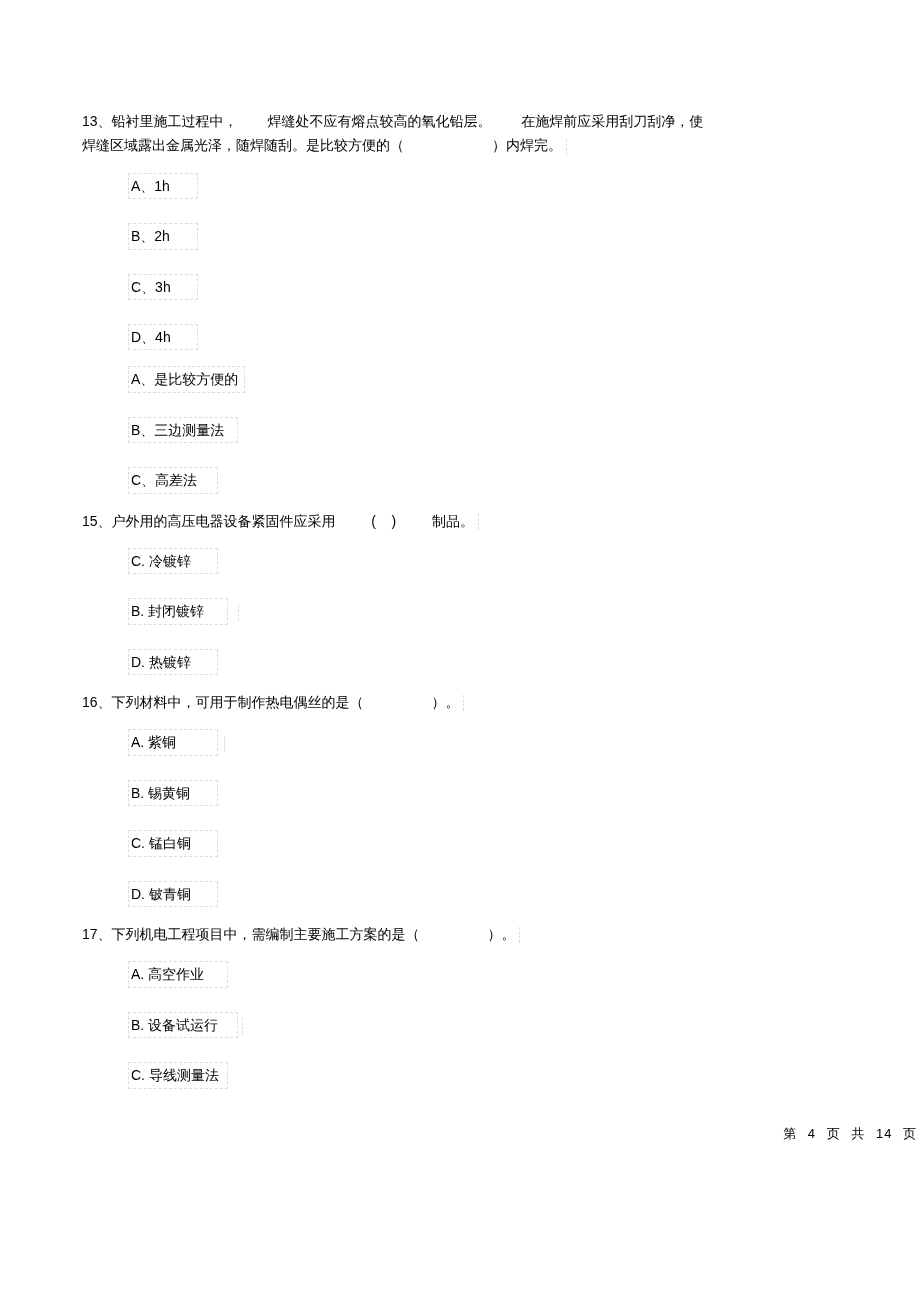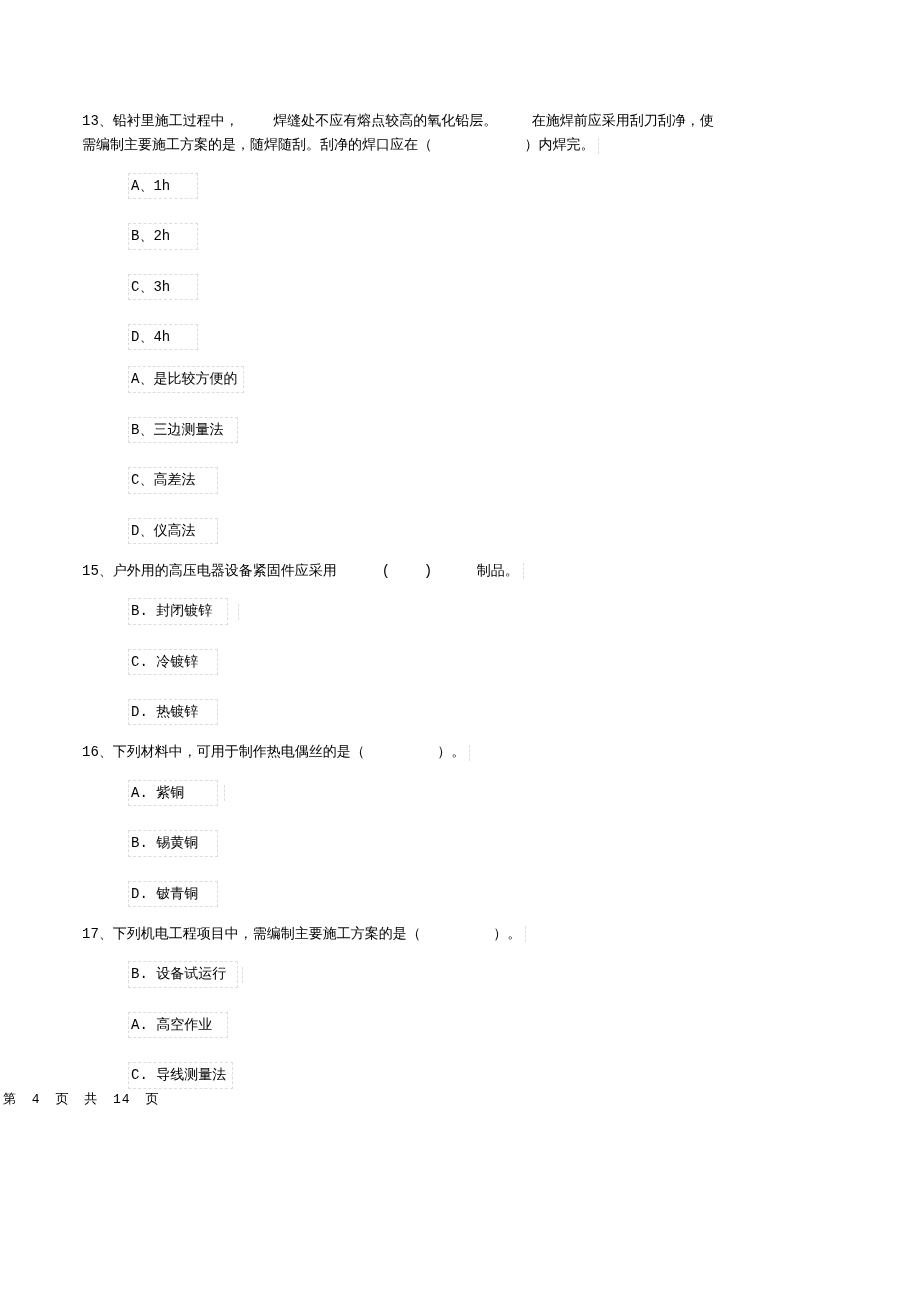--- a/index.html
+++ b/index.html
@@ -10,21 +10,20 @@
     font-size: 14px;
     color: #000;
     width: 920px;
   }
   .page {
     width: 920px;
     padding: 110px 80px 40px 80px;
     box-sizing: border-box;
     position: relative;
     line-height: 1.6;
-    font-family: Liberation Mono, monospace;
   }
   .question {
     margin-bottom: 6px;
   }
   .q-stem {
     margin-bottom: 16px;
   }
   .q-stem .seg {
     display: inline;
     padding: 0 2px;
@@ -67,24 +66,24 @@
     display: block;
     margin-bottom: 2px;
   }
   .q15 .q-stem .seg,
   .q16 .q-stem .seg,
   .q17 .q-stem .seg {
     display: inline-block;
   }
   .footer {
     position: absolute;
-    bottom: 34px;
+    bottom: 0;
     left: 0;
     width: 920px;
-    text-align: left;
+    text-align: right;
     font-size: 13px;
     letter-spacing: 1px;
   }
   .footer span {
     margin: 0 3px;
   }
   .ws {
     white-space: pre;
   }
   
@@ -106,76 +105,76 @@
 <div class="page">
 
   <div class="question q13">
     <div class="q-stem">
       <span class="stem-row">
         <span class="seg box-plain">13、铅衬里施工过程中，</span><span class="spacer-mid"></span>
         <span class="seg box-plain">焊缝处不应有熔点较高的氧化铅层。</span><span class="spacer-mid"></span>
         <span class="seg box-plain">在施焊前应采用刮刀刮净，使</span>
       </span>
       <span class="stem-row">
-        <span class="seg box-plain">需编制主要施工方案的是，随焊随刮。刮净的焊口应在（</span><span class="spacer-gap"></span>
+        <span class="seg box-plain">焊缝区域露出金属光泽，随焊随刮。是比较方便的（</span><span class="spacer-gap"></span>
         <span class="seg box-plain">）内焊完。</span><span class="short-sep"></span>
       </span>
     </div>
     <div class="options">
       <div class="option"><span class="box w-70">A、1h</span></div>
       <div class="option"><span class="box w-70">B、2h</span></div>
       <div class="option"><span class="box w-70">C、3h</span></div>
       <div class="option"><span class="box w-70">D、4h</span></div>
     </div>
   </div>
 
   <div class="question q14">
     <div class="options">
       <div class="option"><span class="box w-110">A、是比较方便的</span></div>
       <div class="option"><span class="box w-110">B、三边测量法</span></div>
       <div class="option"><span class="box w-90">C、高差法</span></div>
-      <div class="option"><span class="box w-90">D、仪高法</span></div>
     </div>
   </div>
 
   <div class="question q15">
     <div class="q-stem">
       <span class="seg box-plain">15、户外用的高压电器设备紧固件应采用</span>
       <span style="display:inline-block; width:24px;"></span>
       <span class="seg box-plain ws">(    )</span>
       <span style="display:inline-block; width:24px;"></span>
       <span class="seg box-plain">制品。</span><span class="short-sep"></span>
     </div>
     <div class="options">
+      <div class="option"><span class="box w-90">C. 冷镀锌</span></div>
       <div class="option"><span class="box w-100">B. 封闭镀锌</span><span class="short-sep" style="margin-left:10px;"></span></div>
-      <div class="option"><span class="box w-90">C. 冷镀锌</span></div>
       <div class="option"><span class="box w-90">D. 热镀锌</span></div>
     </div>
   </div>
 
   <div class="question q16">
     <div class="q-stem">
       <span class="seg box-plain">16、下列材料中，可用于制作热电偶丝的是（</span><span class="spacer-gap-small"></span>
       <span class="seg box-plain">）。</span><span class="short-sep"></span>
     </div>
     <div class="options">
       <div class="option"><span class="box w-90">A. 紫铜</span><span class="short-sep" style="margin-left:6px;"></span></div>
       <div class="option"><span class="box w-90">B. 锡黄铜</span></div>
+      <div class="option"><span class="box w-90">C. 锰白铜</span></div>
       <div class="option"><span class="box w-90">D. 铍青铜</span></div>
     </div>
   </div>
 
   <div class="question q17">
     <div class="q-stem">
       <span class="seg box-plain">17、下列机电工程项目中，需编制主要施工方案的是（</span><span class="spacer-gap-small"></span>
       <span class="seg box-plain">）。</span><span class="short-sep"></span>
     </div>
     <div class="options">
+      <div class="option"><span class="box w-100">A. 高空作业</span></div>
       <div class="option"><span class="box w-110">B. 设备试运行</span><span class="short-sep" style="margin-left:4px;"></span></div>
-      <div class="option"><span class="box w-100">A. 高空作业</span></div>
       <div class="option"><span class="box w-100">C. 导线测量法</span></div>
     </div>
   </div>
 
   <div class="footer">
     <span>第</span>
     <span>4</span>
     <span>页</span>
     <span>共</span>
     <span>14</span>

